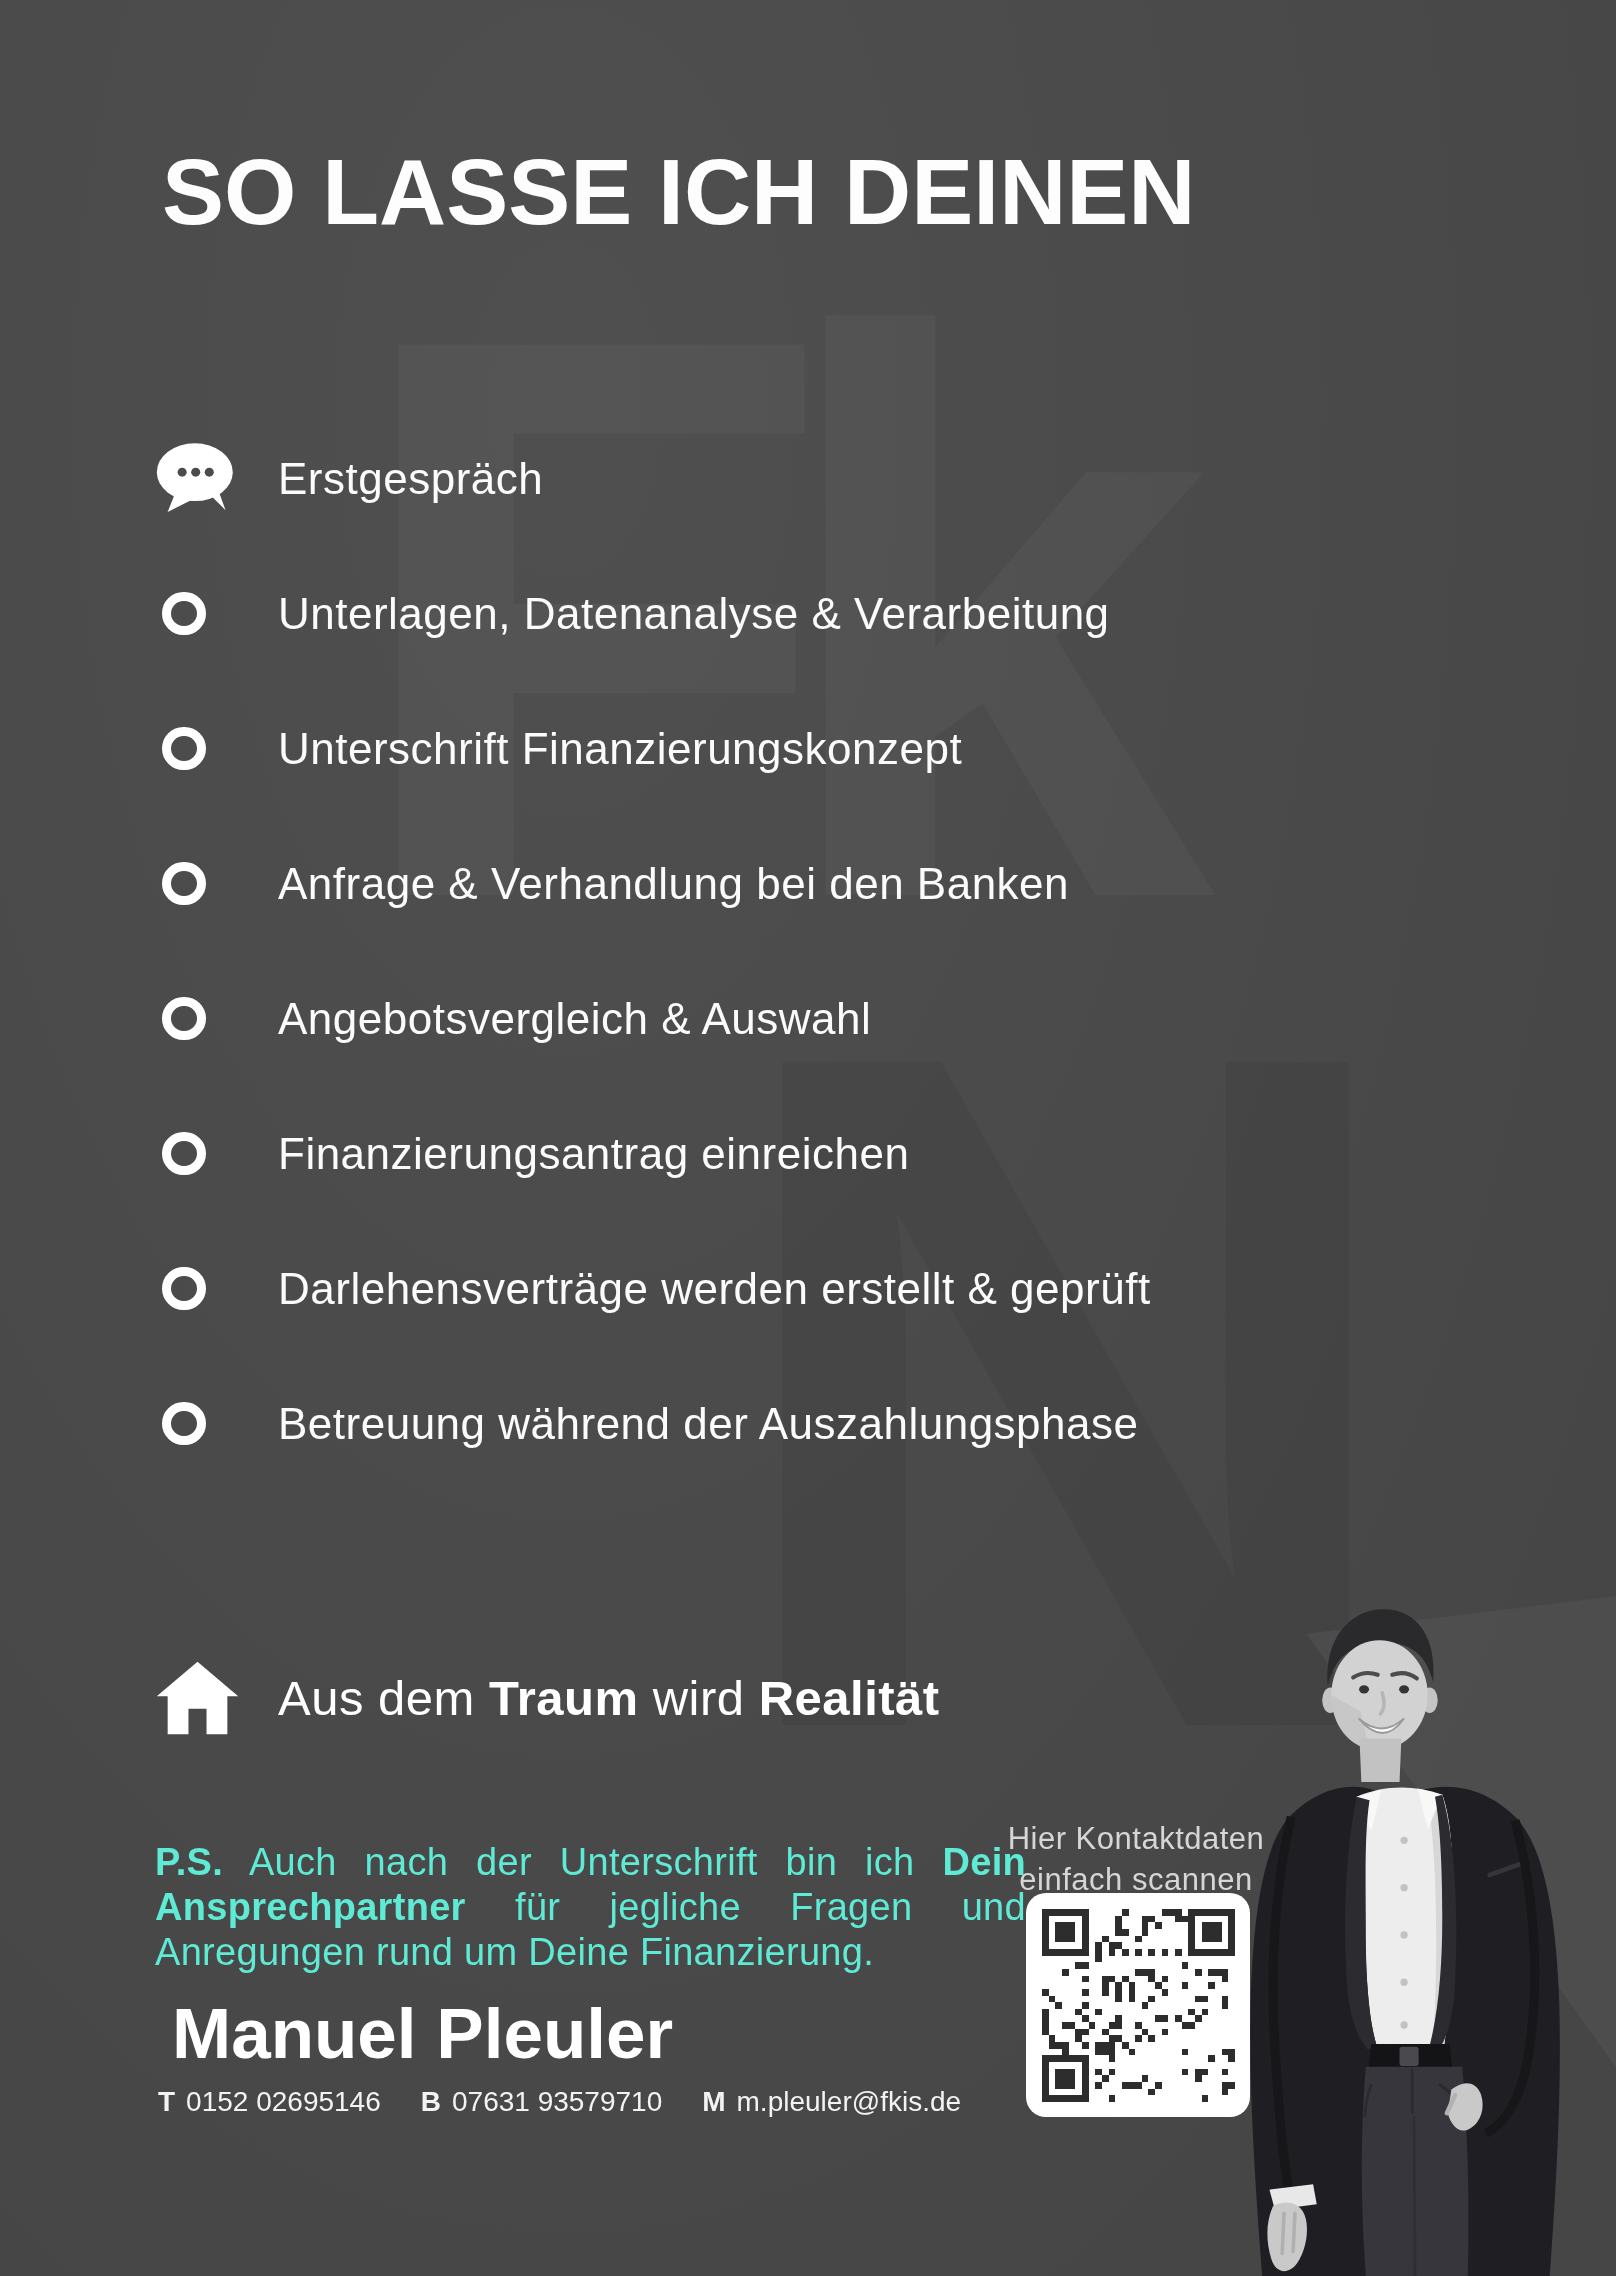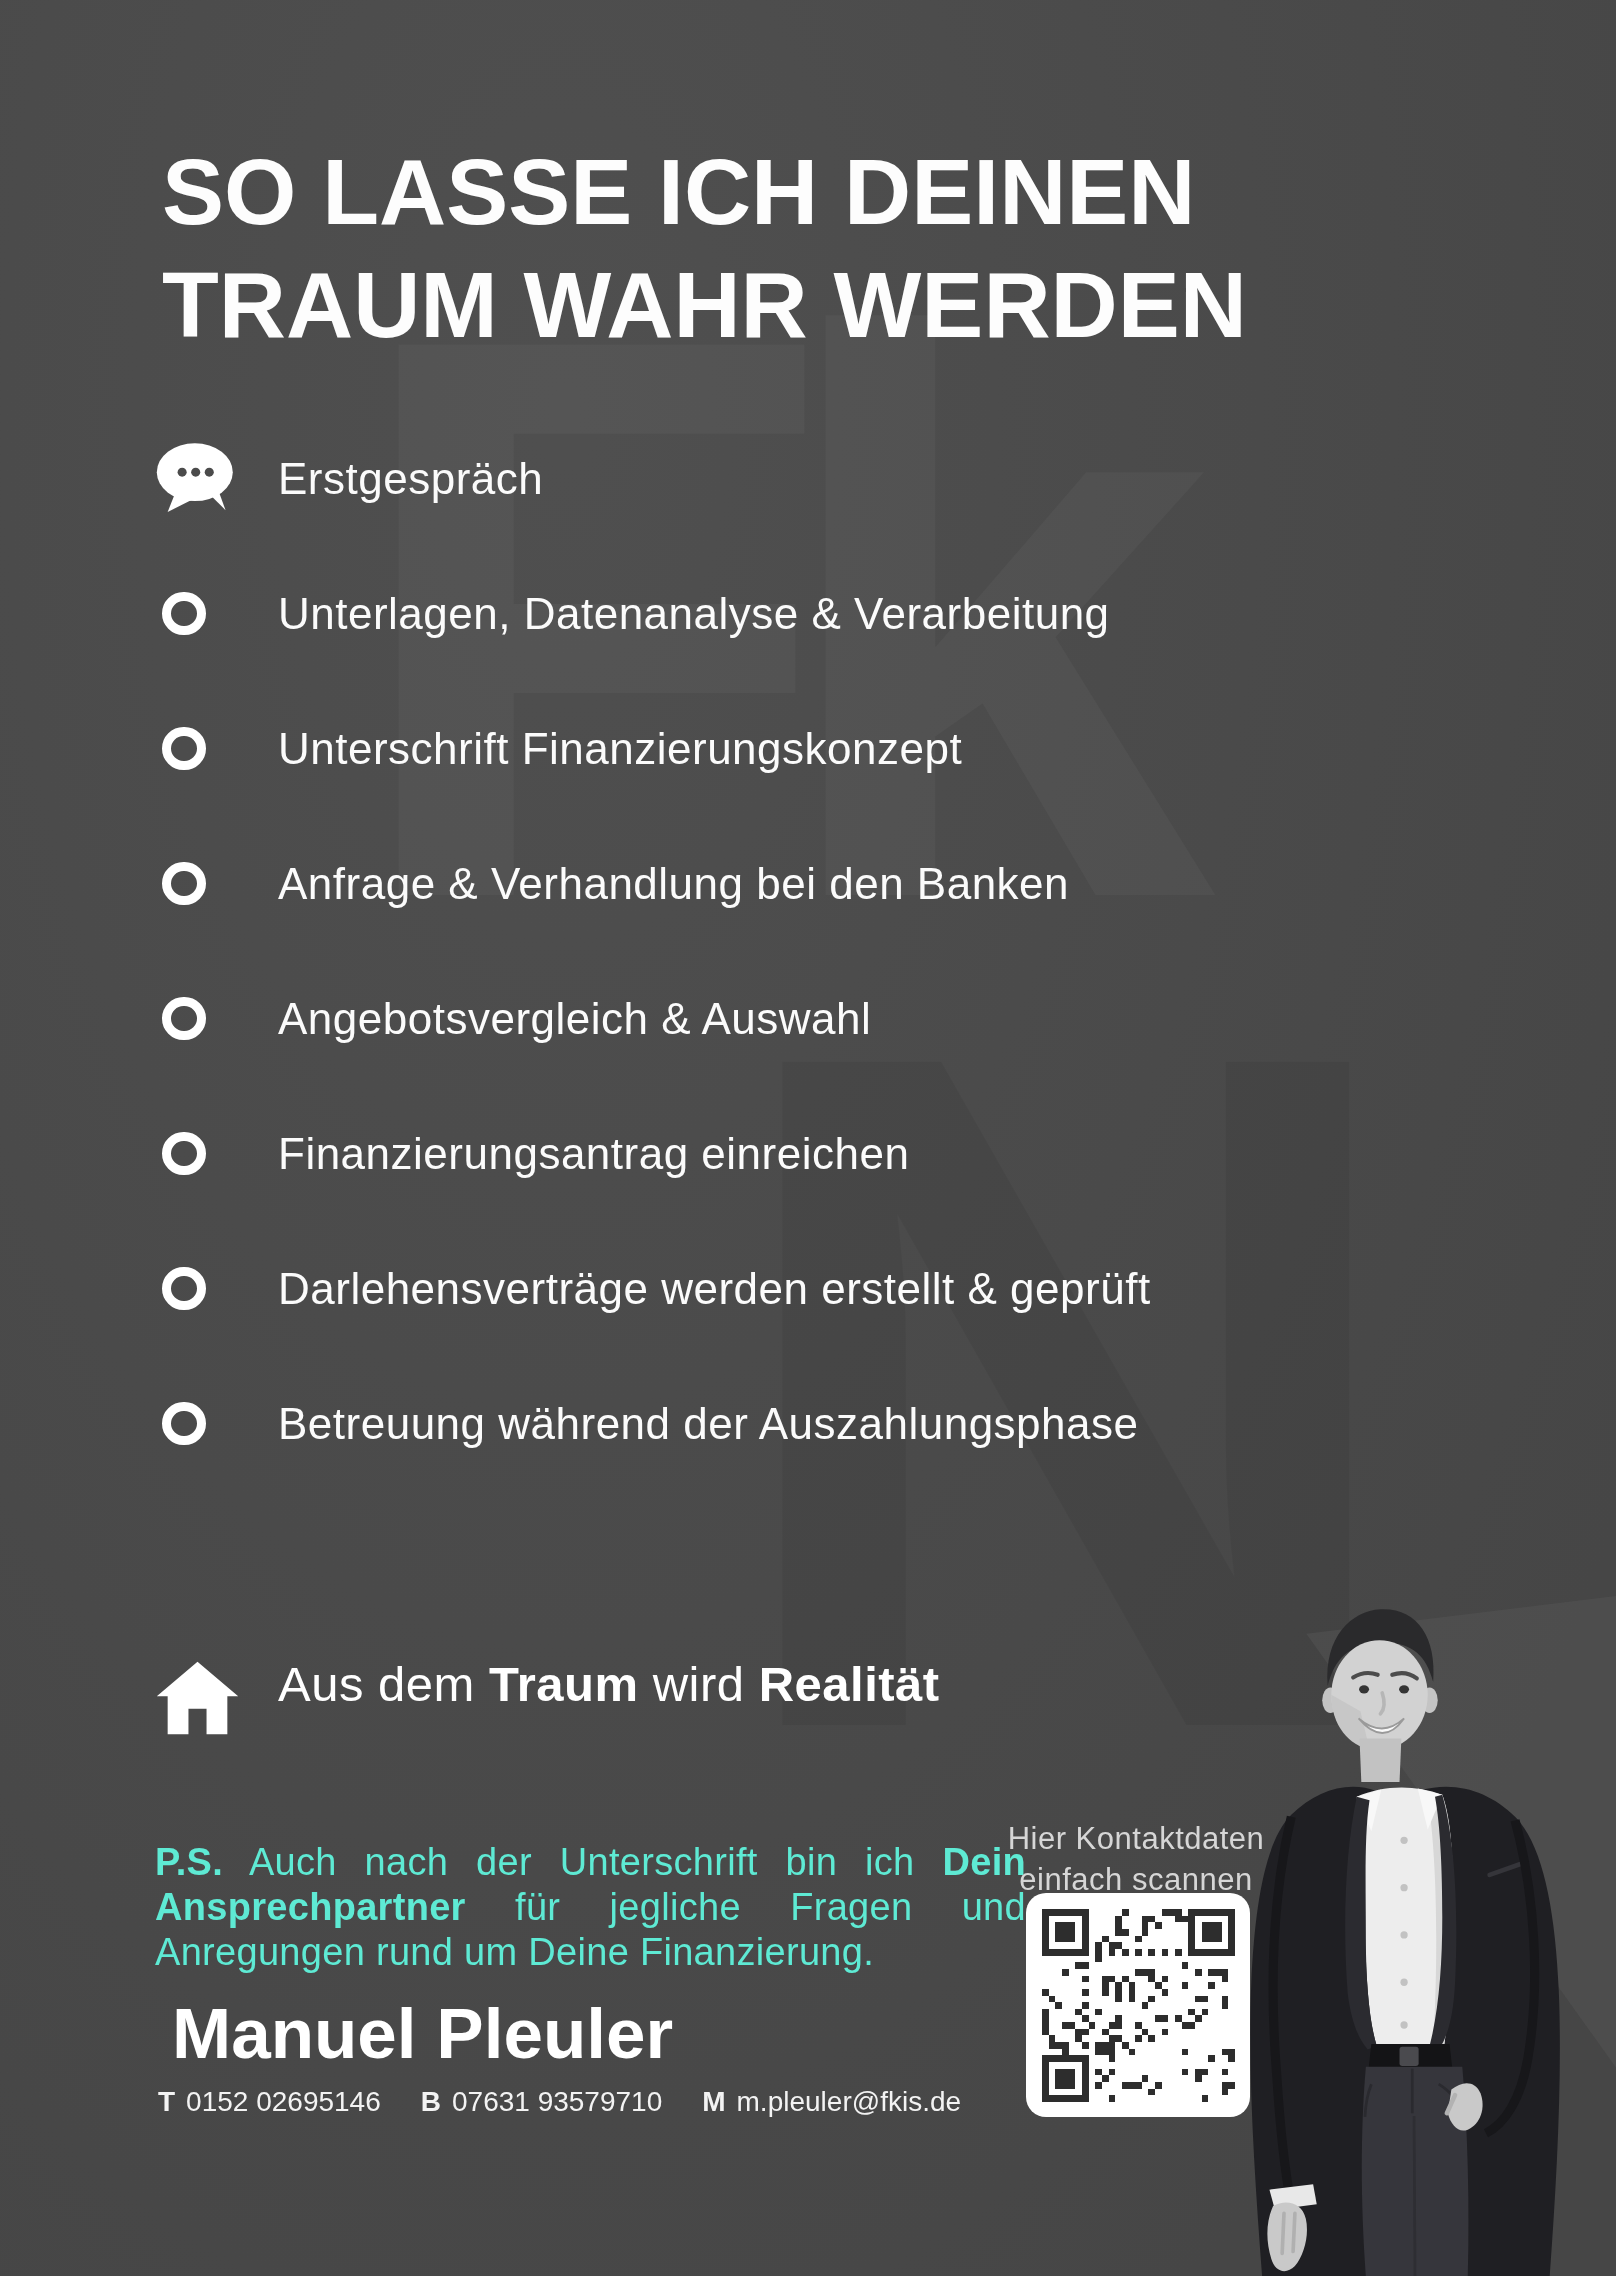--- a/index.html
+++ b/index.html
@@ -27,21 +27,21 @@
   }
 
   
   .steps{position:absolute;left:155px;top:411px;}
   .step{display:flex;align-items:center;height:135px;}
   .step-icon{width:123px;display:flex;align-items:center;}
   .ring{display:inline-block;width:25.5px;height:25.5px;border:9px solid #ffffff;border-radius:50%;margin-left:7.3px;}
   .step-label{font-size:44px;font-weight:300;letter-spacing:0.5px;color:#fbfbfb;white-space:nowrap;}
 
   
-  .final-step{position:absolute;left:155px;top:1656px;height:84px;display:flex;}
+  .final-step{position:absolute;left:155px;top:1656px;height:84px;display:flex;align-items:center;}
   .final-icon{width:123px;display:flex;align-items:center;}
   .final-label{font-size:49px;font-weight:300;letter-spacing:0.5px;white-space:nowrap;}
   .final-label .b{font-weight:800;}
 
   
   .ps{
     position:absolute;left:155px;top:1802px;width:871px;
     font-size:38px;font-weight:300;line-height:45px;letter-spacing:0.3px;
     text-align:justify;text-align-last:left;color:#5eead4;
   }
@@ -73,21 +73,20 @@
 
 <div id="page">
 
   <div class="wm wm-fk">Fk</div>
   <div class="wm wm-n">N</div>
   <div class="vignette"></div>
   <div class="bg-wedge"></div>
 
   <div class="title">
     <div>SO LASSE ICH DEINEN</div>
-    <div>TRAUM WAHR WERDEN</div>
   </div>
 
   <div class="steps" id="steps">
     <div class="step">
       <span class="step-icon">
           <svg width="85" height="75" viewBox="0 0 94 82">
     <ellipse cx="44" cy="34" rx="42" ry="32" fill="#ffffff"></ellipse>
     <path d="M22 58 L14 78 L42 64 Z" fill="#ffffff"></path>
     <path d="M62 60 L78 76 L70 54 Z" fill="#ffffff"></path>
     <circle cx="30" cy="34" r="5" fill="#4b4b4b"></circle>

